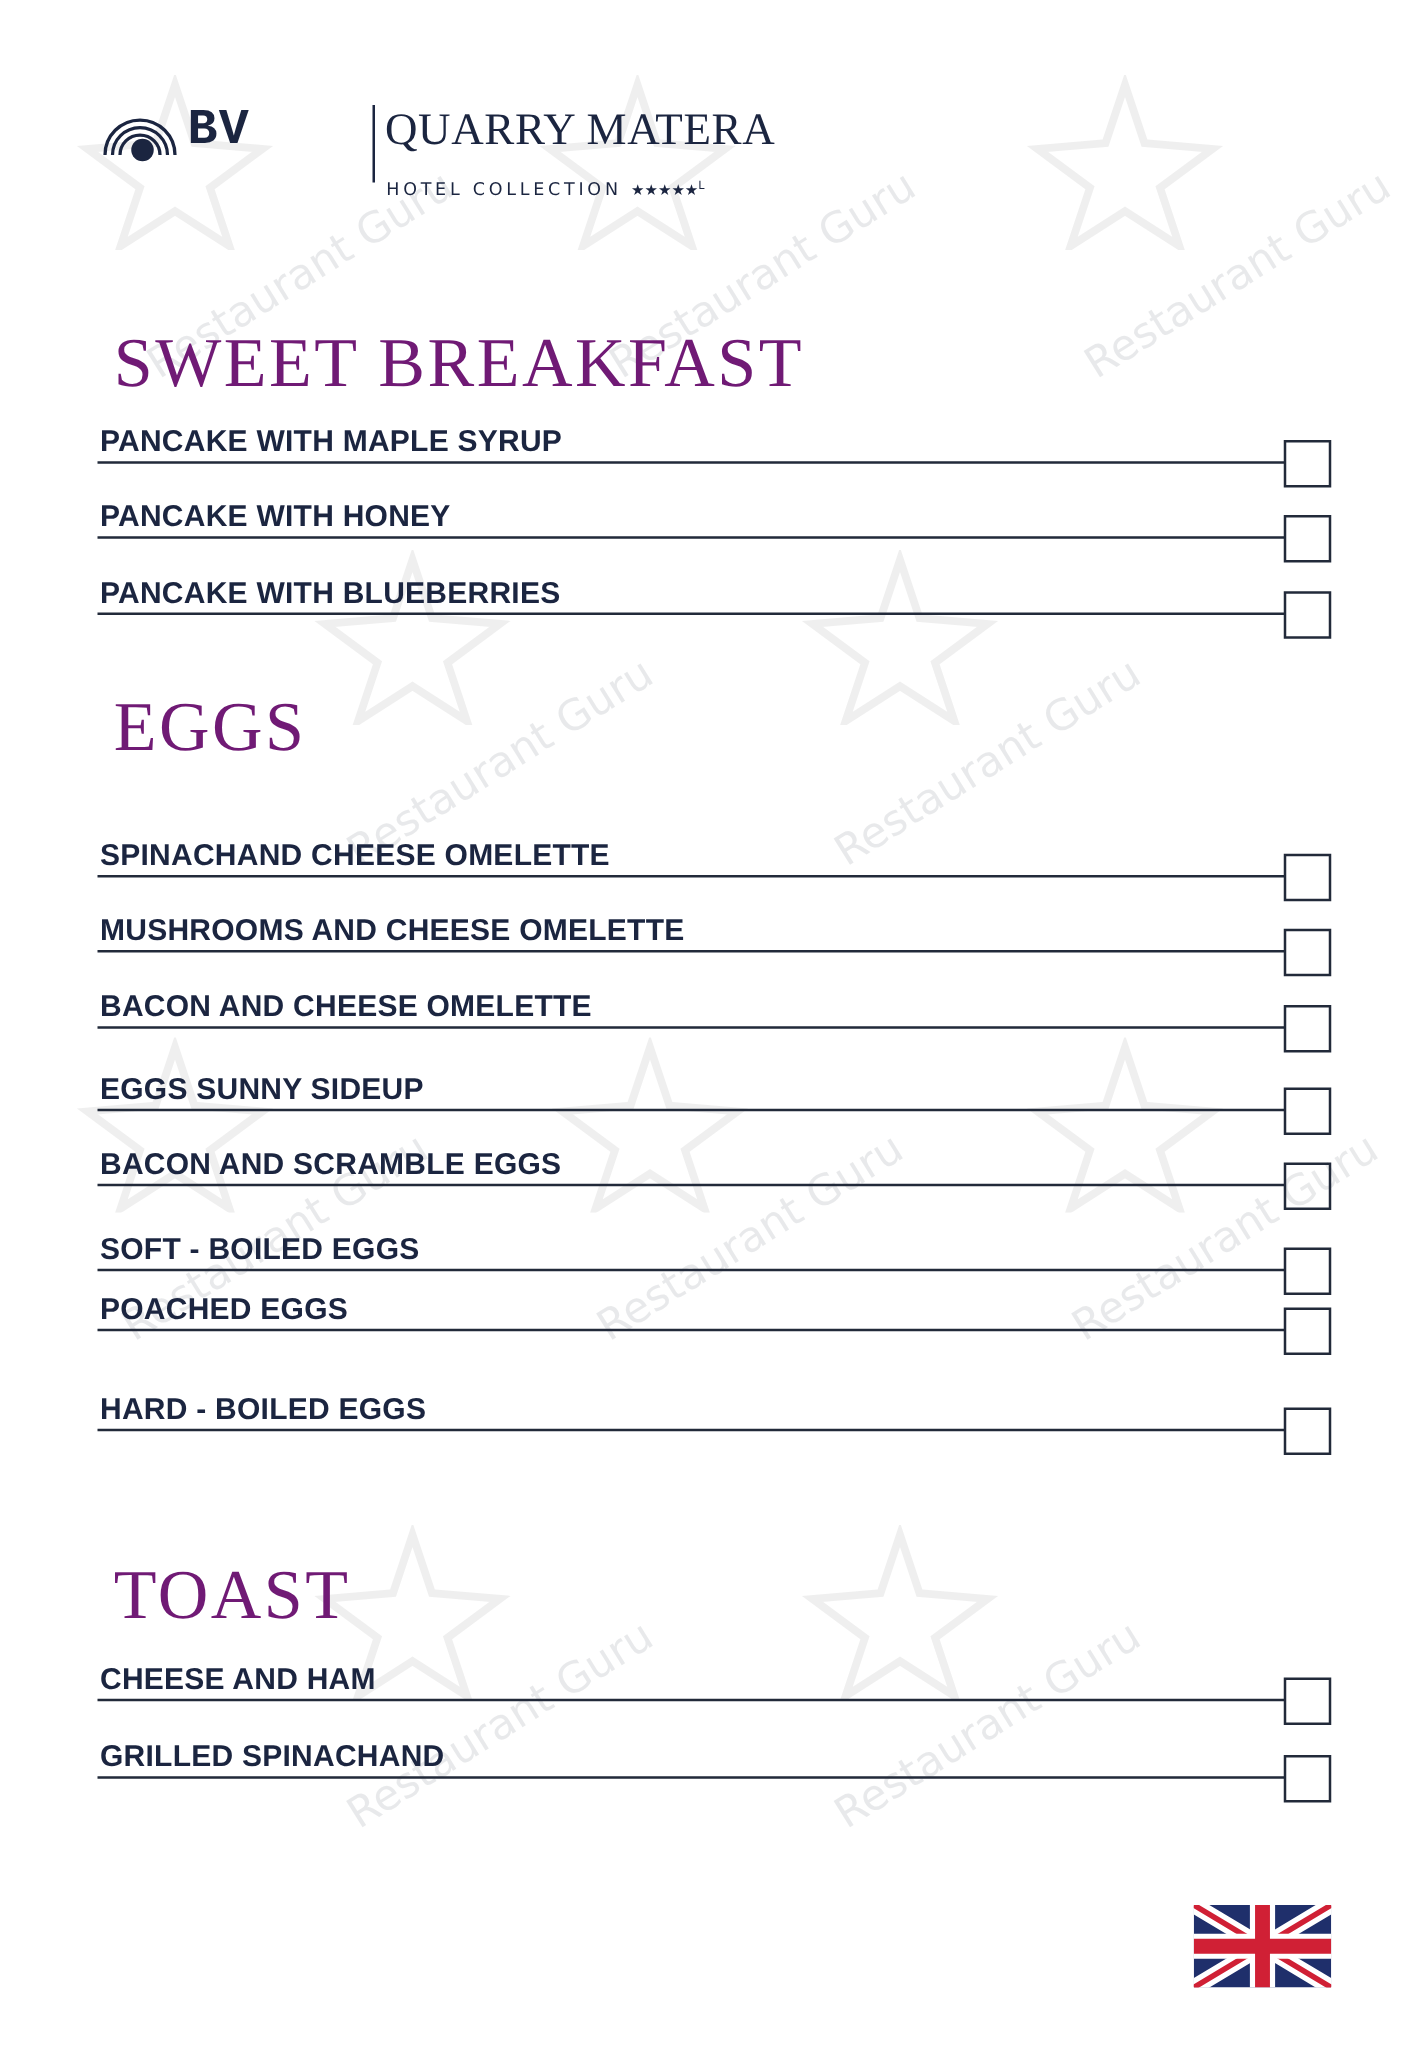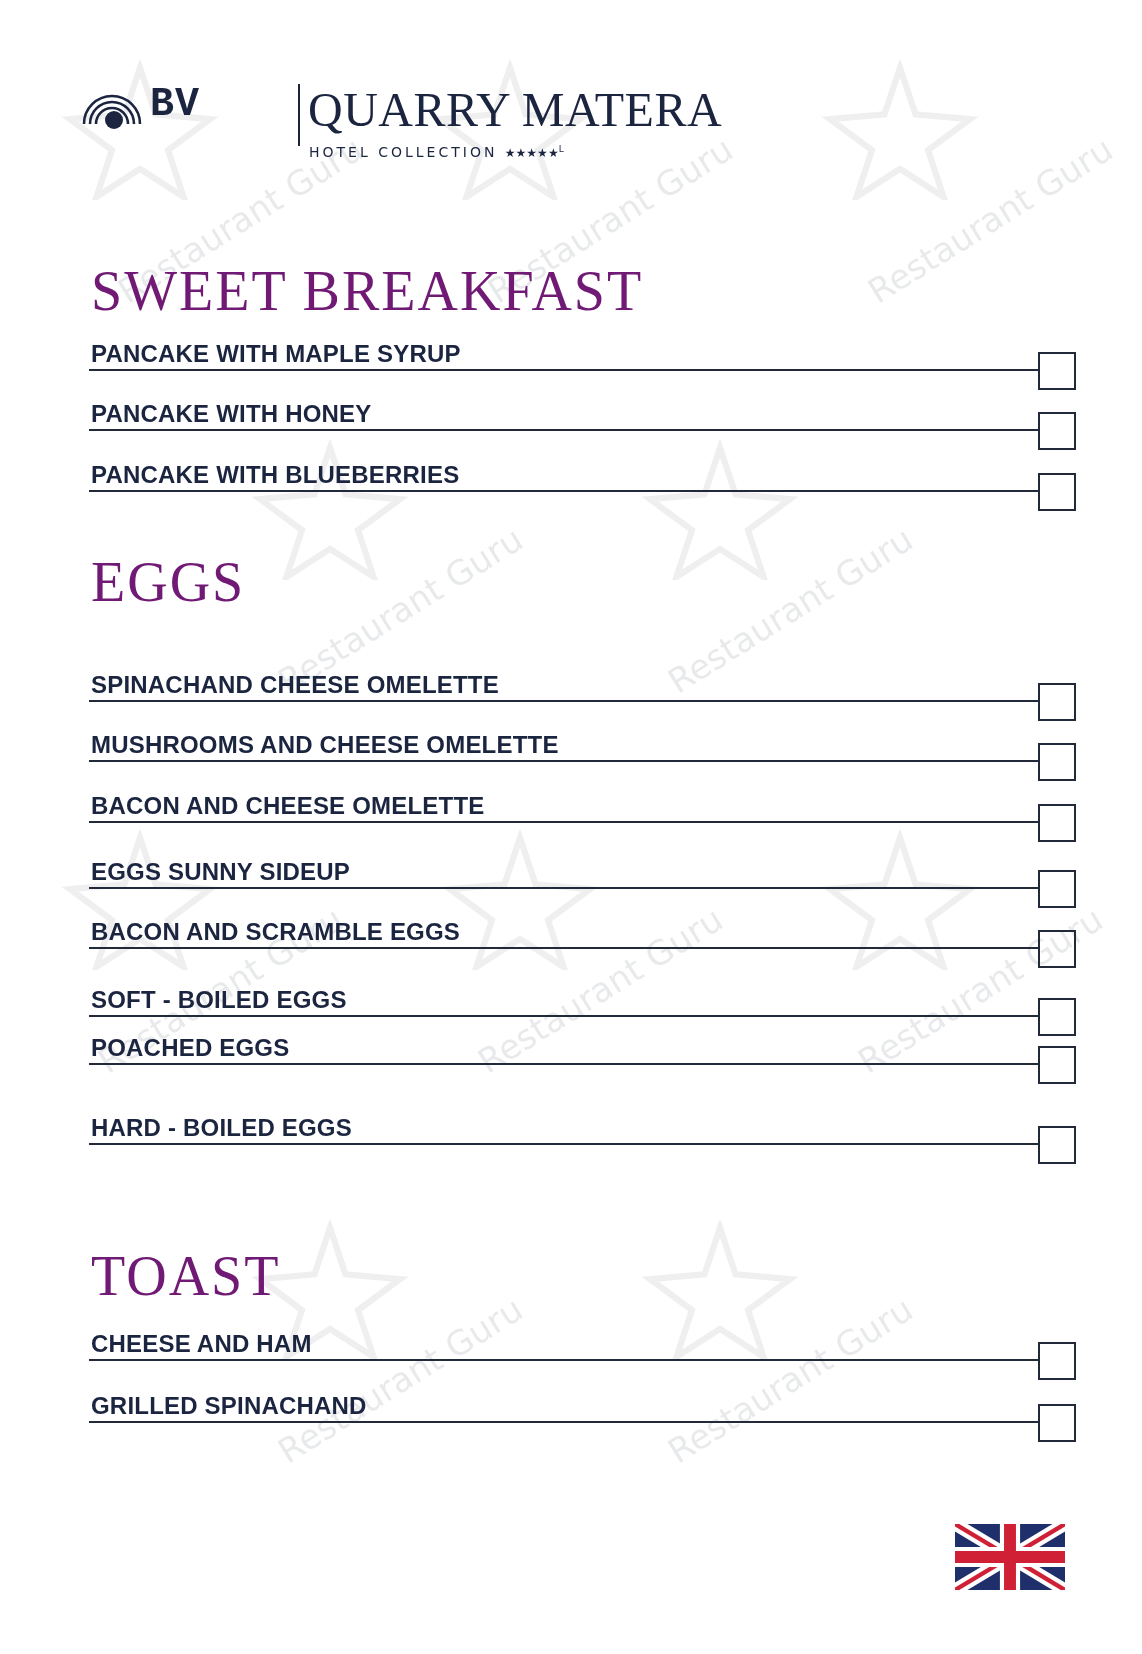--- a/index.html
+++ b/index.html
@@ -16,36 +16,36 @@
   }
   .logo { position: absolute; left: 80px; top: 80px; height: 70px; }
   .logo-mark { position: absolute; left: 0; top: 4px; }
   .logo-bv {
     position: absolute; left: 70px; top: 2px; font-family: Liberation Mono, monospace;
     font-weight: bold; font-size: 40px; color: #1b2540; letter-spacing: 1px;
   }
   .logo-sep { position: absolute; left: 218px; top: 4px; width: 2px; height: 62px; background: #1b2540; }
   .logo-name {
     position: absolute; left: 228px; top: 2px; font-family: "Liberation Serif", serif;
-    font-size: 48px; color: #1b2540; white-space: nowrap; letter-spacing: 0.5px;
+    font-size: 36px; color: #1b2540; white-space: nowrap; letter-spacing: 0.5px;
   }
   .logo-sub {
     position: absolute; left: 229px; top: 48px; font-family: "DejaVu Sans", sans-serif;
     font-size: 14px; color: #1b2540; letter-spacing: 3px; white-space: nowrap; margin-top: 16px;
   }
   .logo-stars { font-size: 12px; letter-spacing: 0; }
   .logo-sup { font-size: 9px; vertical-align: top; }
 
   .section-title {
     position: absolute; left: 80px; font-family: "Liberation Serif", serif;
     font-size: 56px; color: #701a75; letter-spacing: 2px; margin: 11px; font-weight: normal;
     line-height: 1;
     text-align: center;
   }
-  .item { position: absolute; left: 78px; width: 990px; height: 40px; margin-left: 11px; }
+  .item { position: absolute; left: 78px; width: 990px; height: 40px; }
   .item-label {
     position: absolute; left: 2px; bottom: 22px; font-size: 24px; font-weight: bold;
     color: #1b2540; white-space: nowrap; letter-spacing: 0.2px;
   }
   .item-line { position: absolute; left: 0; width: 950px; bottom: 19px; height: 2px; background: #222a3a; }
   .item-box {
     position: absolute; left: 949px; bottom: 0; width: 34px; height: 34px;
     border: 2px solid #222a3a; background: transparent; box-sizing: content-box; cursor: pointer;
   }
   .flag { position: absolute; left: 955px; top: 1524px; width: 110px; height: 66px; }

